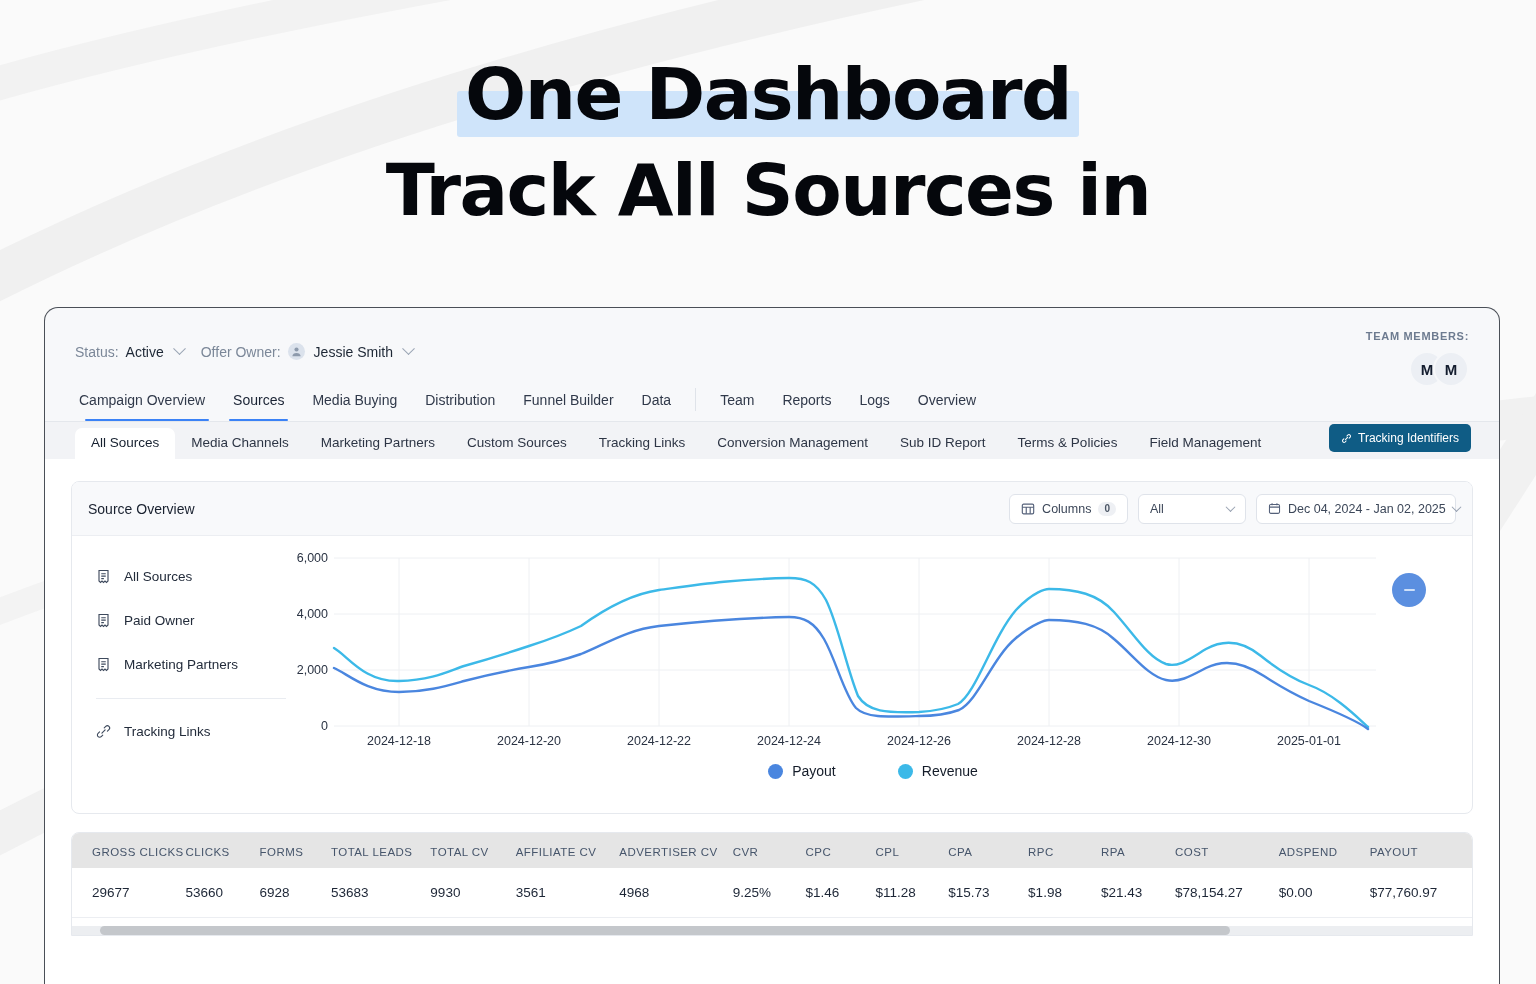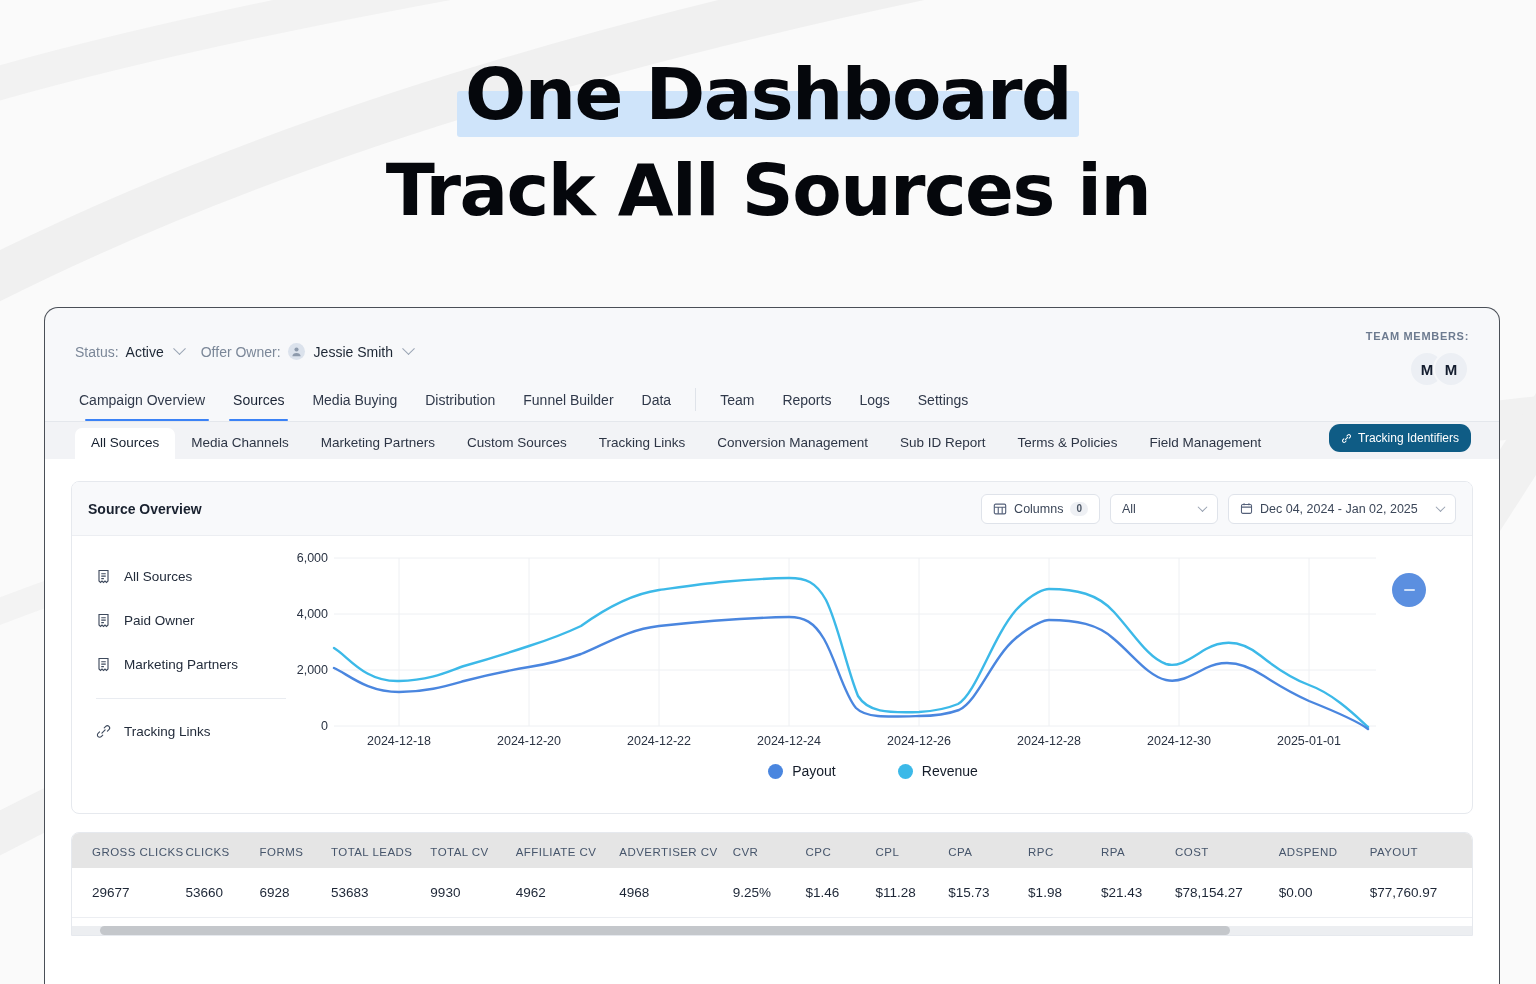--- a/index.html
+++ b/index.html
@@ -167,21 +167,21 @@
     line-height: 1;
   }
   .stab.active { background: #ffffff; color: #16202f; }
   .tracking-btn {
     position: absolute;
     right: 28px; top: 2px;
     background: #0f5c85;
     color: #fff;
     font-size: 12px;
     padding: 7px 12px;
-    border-radius: 11px;
+    border-radius: 5px;
     display: flex; align-items: center; gap: 6px;
     white-space: nowrap;
     border: none;
     font-family: inherit;
   }
   .tracking-btn svg { display:block; }
 
   
   .content {
     background: #ffffff;
@@ -196,21 +196,21 @@
   }
   .panel-head {
     background: #f8f9fb;
     border-bottom: 1px solid #eceef2;
     height: 54px;
     display: flex;
     align-items: center;
     padding: 0 16px;
     position: relative;
   }
-  .panel-title { font-size: 14px; font-weight: 700; color: #19212f; }
+  .panel-title { font-size: 14px; font-weight: 400; color: #19212f; }
   .panel-tools { margin-left: auto; display: flex; align-items: center; gap: 10px; }
   .ctl {
     height: 30px;
     border: 1px solid #dfe3ea;
     border-radius: 6px;
     background: #fff;
     display: flex; align-items: center;
     gap: 7px;
     padding: 0 11px;
     font-size: 12.5px;
@@ -222,21 +222,21 @@
   .badge-0 {
     background: #eef0f4;
     color: #4c5766;
     border-radius: 9px;
     font-size: 10px;
     font-weight: 700;
     padding: 2px 6px;
     line-height: 1;
   }
   .ctl.select { width: 108px; justify-content: space-between; }
-  .ctl.date { width: 228px; }
+  .ctl.date { width: 200px; }
   .chev {
     width: 7px; height: 7px;
     border-right: 1.4px solid #98a2b1;
     border-bottom: 1.4px solid #98a2b1;
     transform: rotate(45deg) translate(-1px,-1px);
     flex: none;
   }
 
   
   .panel-body { display: flex; height: 277px; }
@@ -396,21 +396,21 @@
     <div class="ptab">
       <span>Team</span>
     </div>
     <div class="ptab">
       <span>Reports</span>
     </div>
     <div class="ptab">
       <span>Logs</span>
     </div>
     <div class="ptab">
-      <span>Settings</span>
+      <span>Overview</span>
     </div>
   </div>
 
   <div class="tabs-sub">
     <div class="stab active">
       <span>All Sources</span>
     </div>
     <div class="stab">
       <span>Media Channels</span>
     </div>
@@ -647,21 +647,21 @@
             <th>PAYOUT</th>
           </tr>
         </thead>
         <tbody>
           <tr>
             <td>29677</td>
             <td>53660</td>
             <td>6928</td>
             <td>53683</td>
             <td>9930</td>
-            <td>4962</td>
+            <td>3561</td>
             <td>4968</td>
             <td>9.25%</td>
             <td>$1.46</td>
             <td>$11.28</td>
             <td>$15.73</td>
             <td>$1.98</td>
             <td>$21.43</td>
             <td>$78,154.27</td>
             <td>$0.00</td>
             <td>$77,760.97</td>

